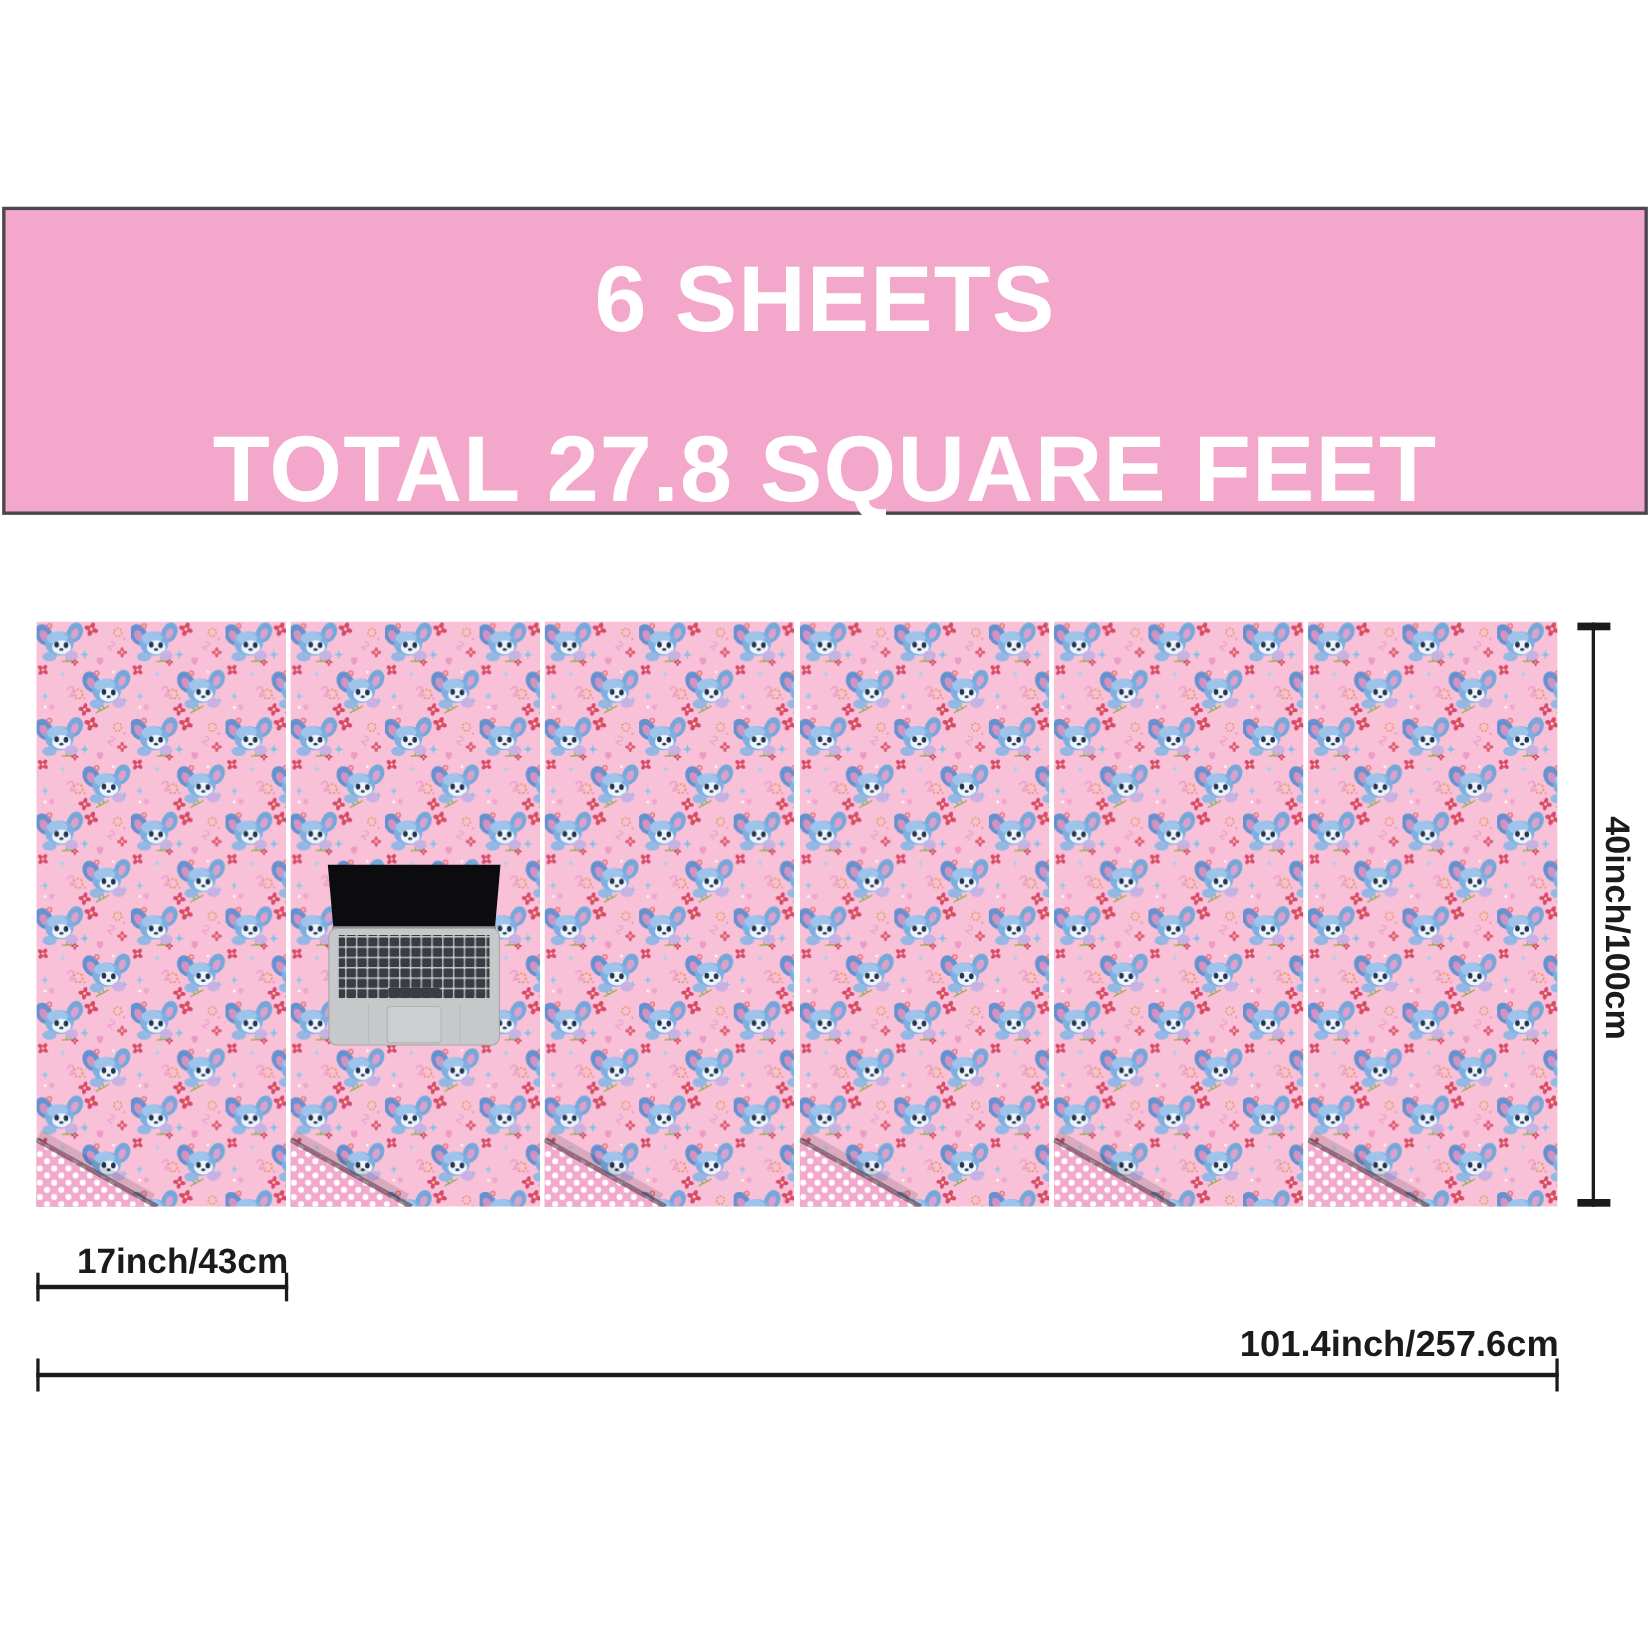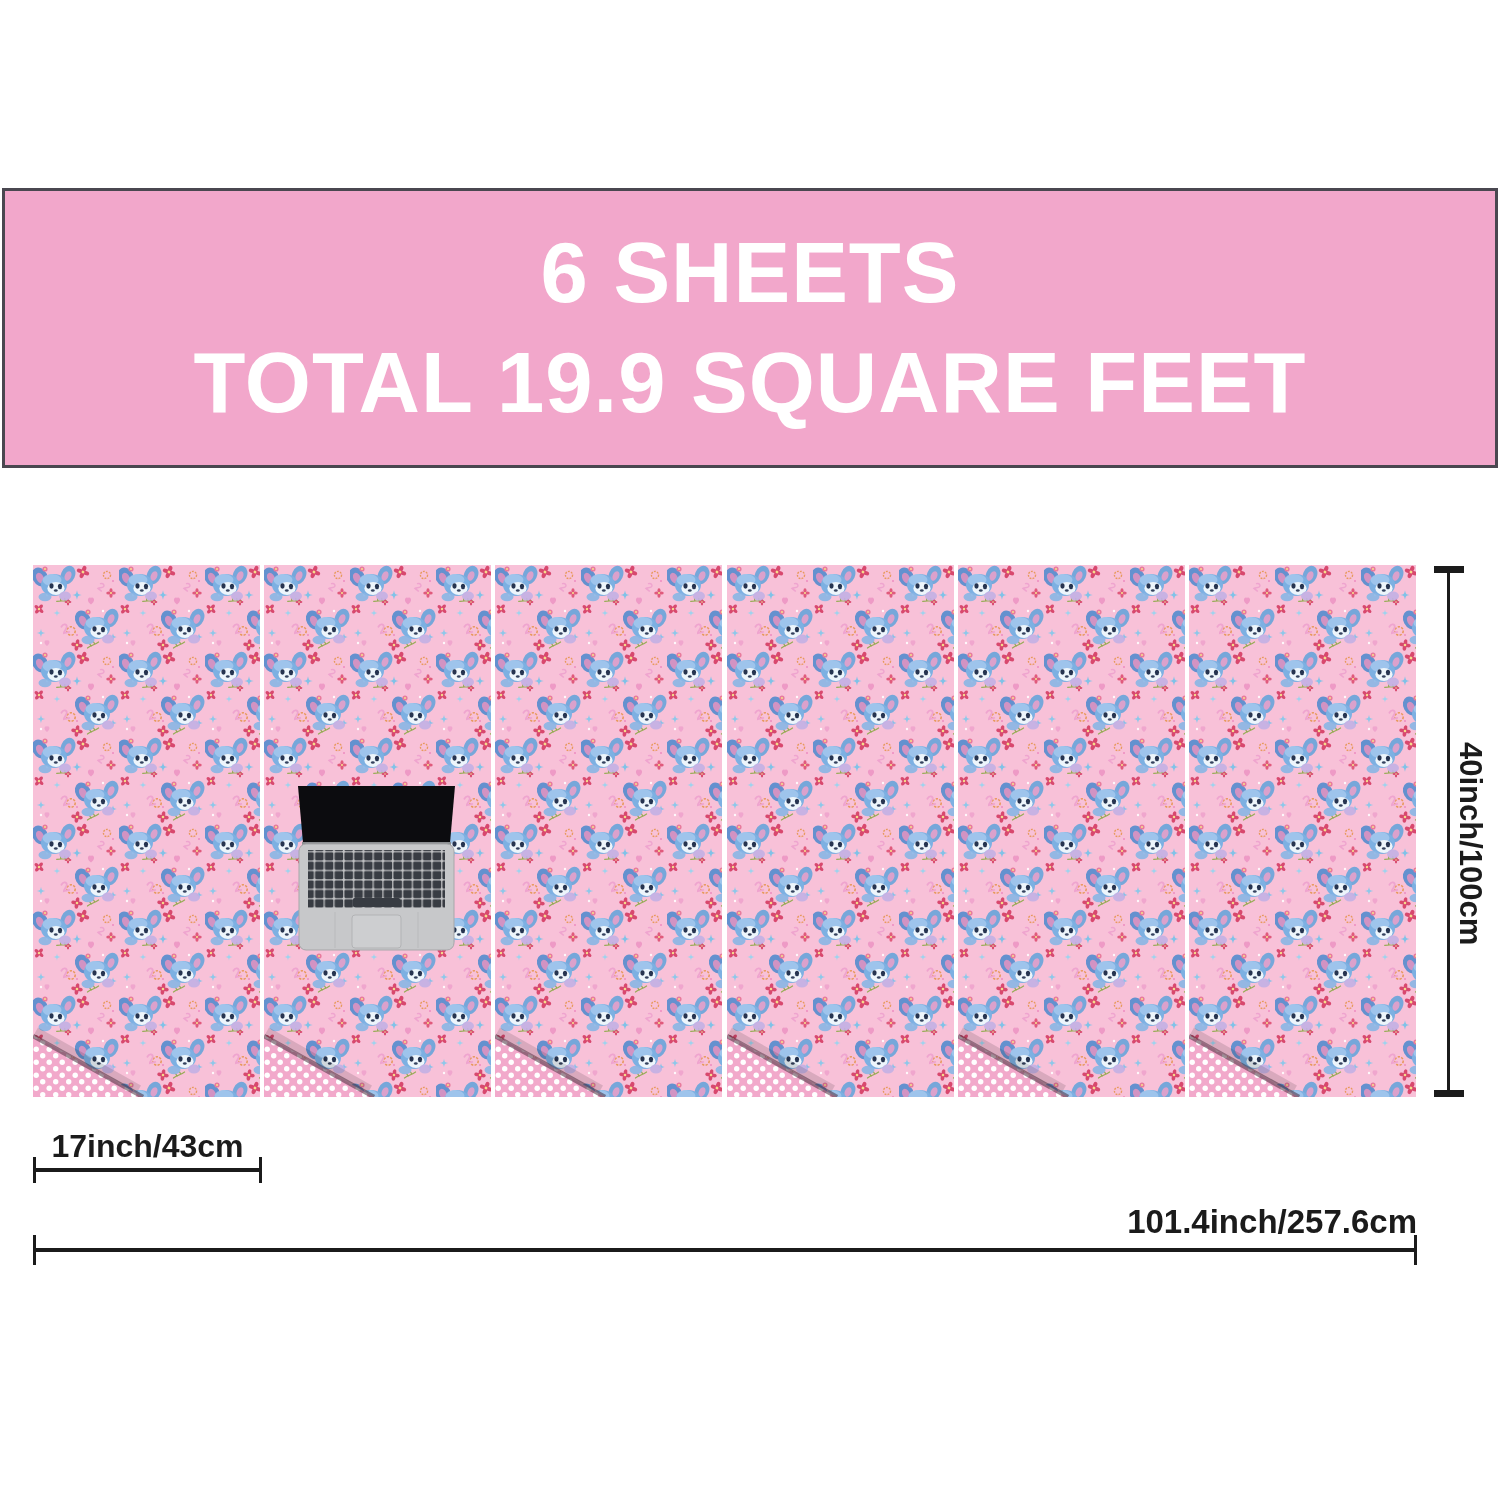--- a/index.html
+++ b/index.html
@@ -9,38 +9,38 @@
   }
   .defs-svg{position:absolute;width:0;height:0;}
   
   .banner{
     position:absolute;left:2px;top:188px;width:1490px;height:274px;
     background:#f2a7cb;border:3px solid #4a4750;
     display:flex;flex-direction:column;align-items:center;justify-content:center;row-gap:6px;
   }
   .banner-line{
     color:#ffffff;font-weight:bold;font-size:85px;line-height:104px;
-    letter-spacing:1px;white-space:nowrap;
+    letter-spacing:1px;white-space:nowrap;margin-top:44px;
   }
   
   .sheets-row{
     position:absolute;left:33px;top:565px;height:532px;
     display:flex;column-gap:4.2px;
   }
   .sheet{width:227px;height:532px;position:relative;}
   .sheet svg{display:block;width:227px;height:532px;}
   
   .laptop{position:absolute;left:295px;top:786px;width:163px;height:167px;}
   .laptop svg{display:block;width:163px;height:167px;}
   
   .dim{position:absolute;background:#1b1b1b;}
   .dim-label{
     position:absolute;color:#1b1b1b;font-weight:bold;white-space:nowrap;
   }
-  .dim-label-small{left:33px;width:229px;top:1128px;text-align:center;font-size:32px;}
+  .dim-label-small{left:33px;width:229px;top:1128px;text-align:right;font-size:32px;}
   .dim-label-large{left:33px;width:1384px;top:1203px;text-align:right;font-size:33px;}
   .dim-label-vert{
     left:1452px;top:742px;font-size:31px;
     writing-mode:vertical-rl;text-orientation:mixed;
   }
   .hline-small{left:33px;top:1168px;width:229px;height:4px;}
   .cap-v{width:3px;height:26px;top:1157px;}
   .hline-large{left:33px;top:1248px;width:1384px;height:4px;}
   .cap-v2{width:3px;height:30px;top:1235px;}
   .vline{left:1447px;top:566px;width:3px;height:531px;}
@@ -120,21 +120,21 @@
       </pattern>
 
       <pattern id="keys" width="9.8" height="9.4" patternUnits="userSpaceOnUse">
         <rect x="0.4" y="0.4" width="8.6" height="8.2" rx="1.2" fill="#383c43"></rect>
       </pattern>
     </defs>
   </svg>
 
   <div class="banner">
     <div class="banner-line">6 SHEETS</div>
-    <div class="banner-line">TOTAL 19.9 SQUARE FEET</div>
+    <div class="banner-line">TOTAL 27.8 SQUARE FEET</div>
   </div>
 
   <div class="sheets-row">
     <div class="sheet">
         <svg viewBox="0 0 227 532">
           <rect width="227" height="532" fill="url(#pp)"></rect>
           <polygon points="0,470 110,532 0,532" fill="url(#dots)"></polygon>
           <line x1="3" y1="466" x2="106" y2="524" stroke="rgba(0,0,0,0.12)" stroke-width="8"></line>
           <line x1="0" y1="471" x2="110" y2="532" stroke="rgba(75,48,62,0.55)" stroke-width="4.5"></line>
         </svg>

